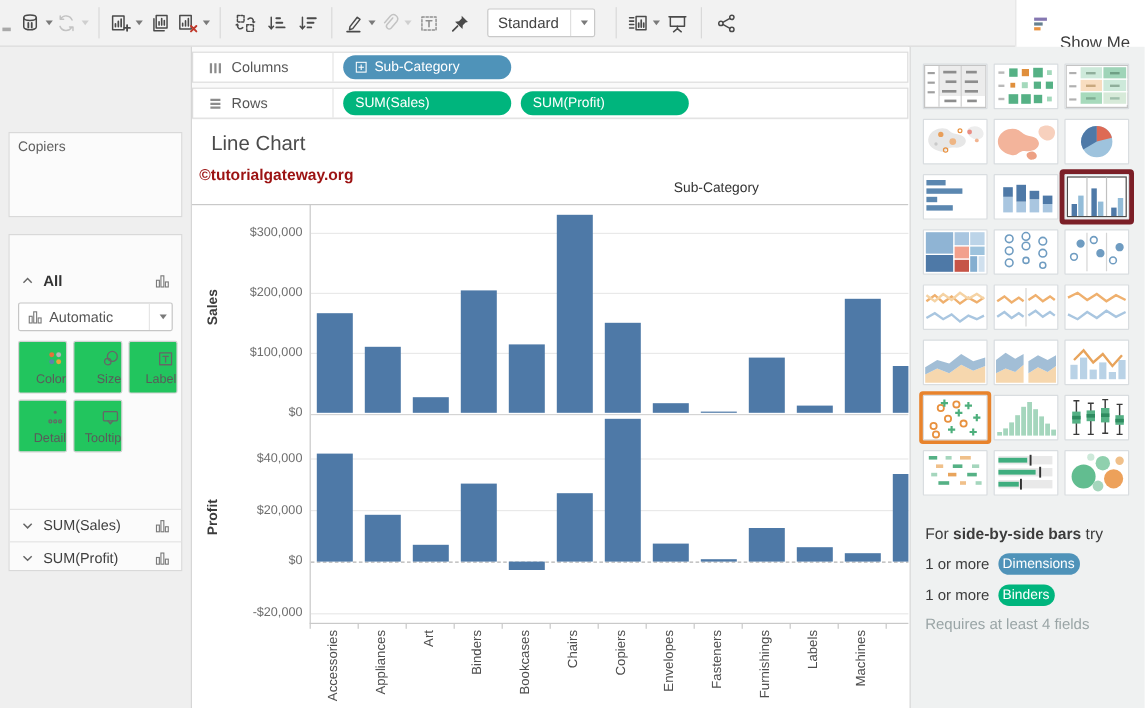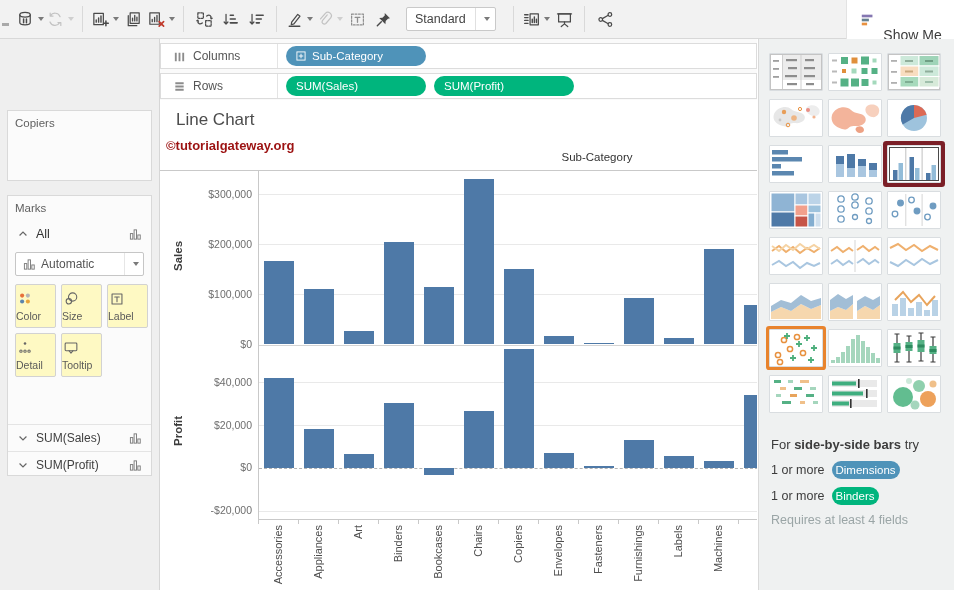--- a/index.html
+++ b/index.html
@@ -26,30 +26,30 @@
   #showme-tab .lbl{font-size:14px;color:#3c3c3c;margin-top:31px;}
   
   #sidebar{position:absolute;left:0;top:39px;width:160px;height:551px;background:#efefef;
            border-right:1px solid #d6d6d6;box-sizing:border-box;}
   .card{position:absolute;left:7px;width:145px;background:#fbfbfb;border:1px solid #d9d9d9;box-sizing:border-box;}
   .card-label{font-size:11.5px;color:#5f5f5f;padding:6px 0 0 7px;}
   #pages-card{top:6px;height:57px;}
   #filters-card{top:71px;height:71px;}
   #marks-card{top:156px;height:281px;}
   .all-row{position:absolute;left:0;right:0;top:26px;height:24px;display:flex;align-items:center;padding:0 9px;color:#333;}
-  .all-row .alltxt{font-size:12.5px;font-weight:normal;margin-left:7px;}
+  .all-row .alltxt{font-size:12.5px;font-weight:bold;margin-left:7px;}
   .all-row .sp{flex:1;}
   .mark-type{position:absolute;left:7px;right:7px;top:56px;height:22px;border:1px solid #c6c6c6;border-radius:2px;
              background:#fff;display:flex;align-items:center;font-size:12px;color:#555;}
   .mark-type .mt-ic{margin:0 5px 0 7px;display:flex;}
   .mark-type .sp{flex:1;}
   .mark-type .cc{width:18px;height:100%;border-left:1px solid #e6e6e6;display:flex;align-items:center;justify-content:center;}
   #mark-buttons{position:absolute;left:7px;top:88px;display:grid;grid-template-columns:repeat(3,41px);gap:5px;}
-  .mark-btn{height:42px;background:#fef9c3;border:1px solid #d2d2d2;border-radius:2px;display:flex;flex-direction:column;
-            align-items:flex-start;justify-content:center;gap:2px;}
+  .mark-btn{height:42px;background:#22c55e;border:1px solid #d2d2d2;border-radius:2px;display:flex;flex-direction:column;
+            align-items:flex-end;justify-content:center;gap:2px;}
   .mark-btn span{font-size:10.5px;color:#5a5a5a;}
   #measure-cards{position:absolute;left:0;right:0;top:228px;}
   .measure-row{height:26px;border-top:1px solid #e4e4e4;display:flex;align-items:center;padding:0 9px;color:#3f3f3f;}
   .measure-row .mr-lbl{font-size:12px;margin-left:7px;}
   .measure-row .sp{flex:1;}
   
   #shelves{position:absolute;left:160px;top:39px;width:597px;height:61px;background:#fafafa;}
   .shelf-row{position:absolute;left:0;width:597px;height:26px;background:#fff;border:1px solid #dcdcdc;
              box-sizing:border-box;display:flex;align-items:center;}
   #row-cols{top:4px;} #row-rows{top:34px;}
@@ -255,21 +255,20 @@
     </svg>
   </span>
   <span class="lbl">Show Me</span>
 </div>
 
 <div id="sidebar">
   <div class="card" id="filters-card">
     <div class="card-label">Copiers</div>
   </div>
   <div class="card" id="marks-card">
-    <div class="card-label">Marks</div>
     <div class="all-row">
       <span id="all-chev" style="display:flex;">
           <svg viewBox="0 0 14 14" width="12" height="12" fill="none" stroke="#666" stroke-width="1.4">
             <path d="M3 8.8L7 4.8l4 4"></path>
           </svg>
         </span>
       <span class="alltxt">All</span>
       <span class="sp"></span>
       <span id="all-bars" style="display:flex;color:#7a7a7a;">
           <svg viewBox="0 0 14 14" width="13" height="13" fill="none" stroke="currentColor" stroke-width="1">

